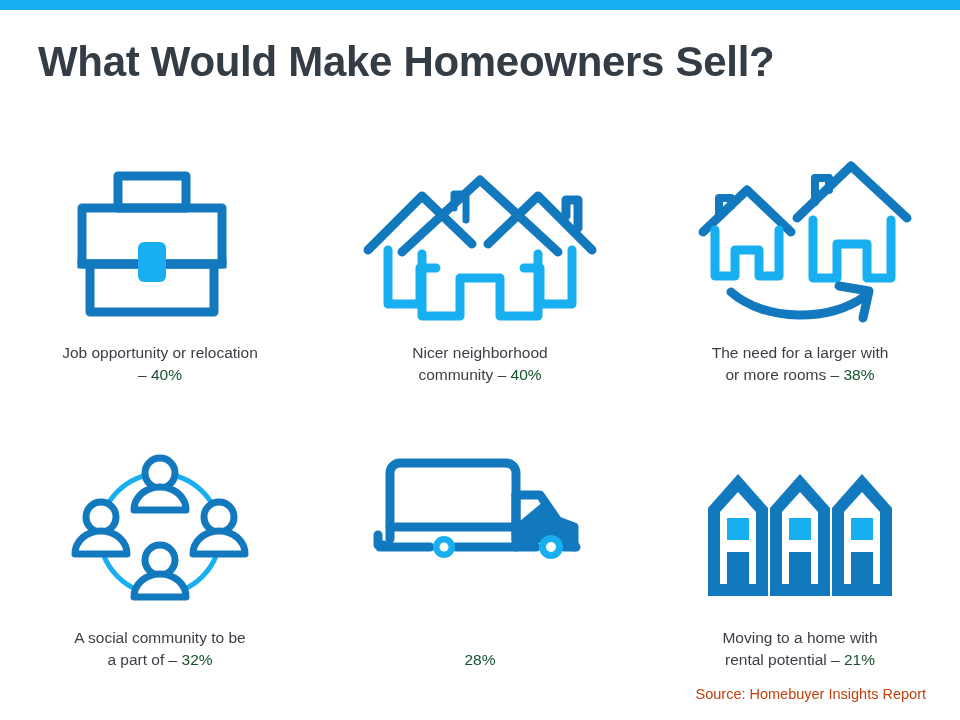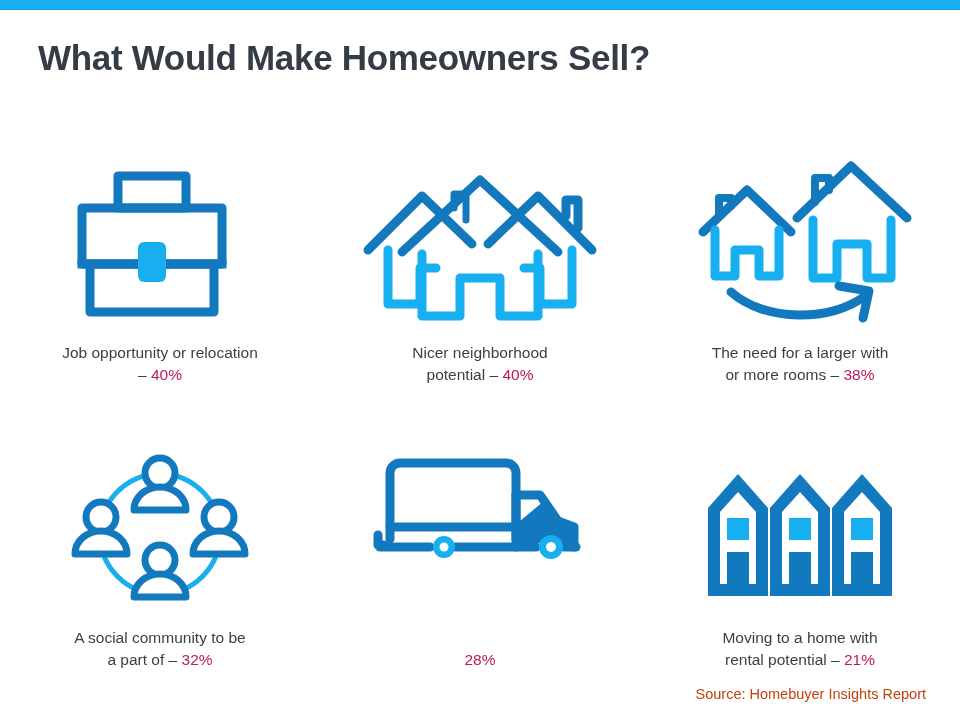--- a/index.html
+++ b/index.html
@@ -20,21 +20,21 @@
     top: 0; left: 0;
     width: 960px;
     height: 10px;
     background: #17AFF0;
   }
 
   #page-title {
     position: absolute;
     top: 38px;
     left: 38px;
-    font-size: 35px;
+    font-size: 42px;
     font-weight: bold;
     color: #343c45;
     letter-spacing: -0.3px;
     white-space: nowrap;
   }
 
   #grid {
     position: absolute;
     top: 105px;
     left: 0;
@@ -65,21 +65,21 @@
   }
 
   .caption {
     text-align: center;
     font-size: 15.5px;
     line-height: 1.38;
     color: #3a3f47;
     max-width: 255px;
   }
   .caption .pct {
-    color: #be185d;
+    color: #14532d;
     margin-top: 24px;
   }
 
   #source {
     position: absolute;
     right: 34px;
     bottom: 18px;
     font-size: 14.5px;
     color: #c2410c;
     white-space: nowrap;
@@ -128,21 +128,21 @@
           <polyline points="28,88 28,142 60,142 60,106 76,106" stroke="#17AFF0"></polyline>
 
           <polyline points="164,106 180,106 180,142 212,142 212,88" stroke="#17AFF0"></polyline>
 
           <polyline points="62,92 62,154 100,154 100,116 140,116 140,154 178,154 178,92" stroke="#17AFF0"></polyline>
         </g>
       </svg>
     </div>
     <div class="caption">
       <span>Nicer neighborhood</span><br>
-      <span>potential – </span><span class="pct">40%</span>
+      <span>community – </span><span class="pct">40%</span>
     </div>
   </div>
 
   <div class="cell">
     <div class="icon-wrap">
       <svg width="230" height="175" viewBox="0 0 230 175">
         <g fill="none" stroke-width="9" stroke-linejoin="round" stroke-linecap="round">
 
           <polyline points="18,72 62,30 106,72" stroke="#1279BE"></polyline>
           <polyline points="34,56 34,38 46,38 46,46" stroke="#1279BE" stroke-width="8"></polyline>

